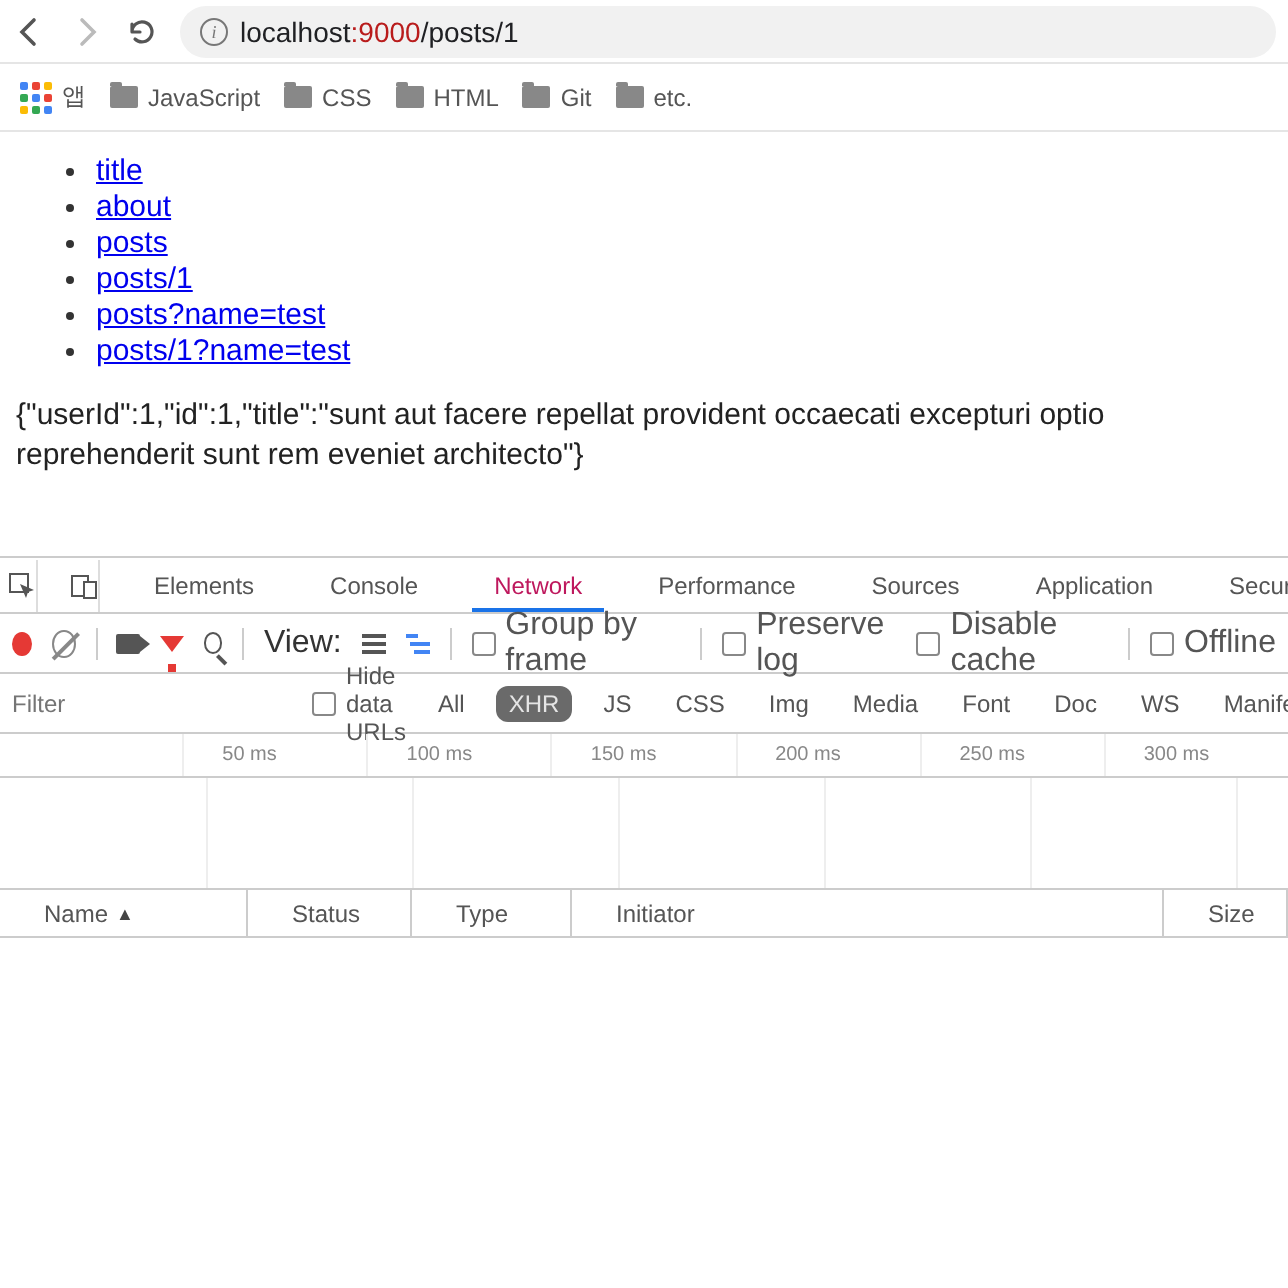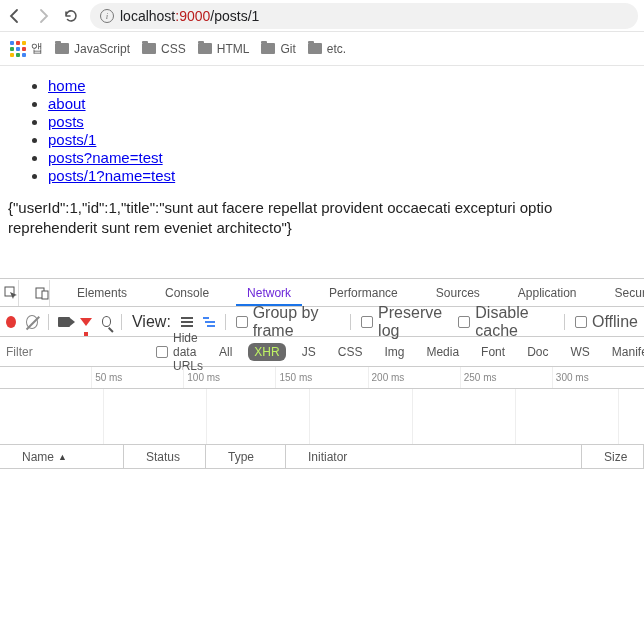--- a/index.html
+++ b/index.html
@@ -30,21 +30,21 @@
 .page li { margin: 1px 0; }
 .page a { color: #0000ee; text-decoration: underline; }
 .json-text { margin-top: 14px; font-size: 15px; color: #222; line-height: 1.3; }
 
 
 .devtools { position: absolute; left: 0; right: 0; bottom: 0; height: 366px; border-top: 1px solid #ccc; background: #fff; display: flex; flex-direction: column; }
 .dt-tabs { display: flex; align-items: center; height: 28px; border-bottom: 1px solid #ccc; padding: 0 4px; gap: 16px; }
 .dt-icon-btn { width: 26px; height: 26px; display:flex; align-items:center; justify-content:center; color:#555; border-right: 1px solid #ddd; }
 .dt-icon-btn:last-of-type { border-right: none; margin-right: 6px; }
 .dt-tab { padding: 6px 11px; color: #555; font-size: 12px; cursor: pointer; }
-.dt-tab.active { color: #6d28d9; border-bottom: 2px solid #1a73e8; padding-bottom: 4px; }
+.dt-tab.active { color: #be185d; border-bottom: 2px solid #1a73e8; padding-bottom: 4px; }
 
 .dt-toolbar { display: flex; align-items: center; height: 30px; border-bottom: 1px solid #ccc; padding: 0 6px; gap: 10px; font-size: 16px; color: #555; }
 .record-dot { width: 12px; height: 12px; border-radius: 50%; background: #e53935; }
 .clear-icon { width: 14px; height: 14px; border: 1.5px solid #888; border-radius: 50%; position: relative; }
 .clear-icon::after { content:""; position:absolute; left:50%; top:-2px; width:1.5px; height:18px; background:#888; transform: rotate(45deg); transform-origin: center; }
 .camera-icon { width:14px; height:10px; background:#555; border-radius:1px; position:relative; }
 .camera-icon::after { content:""; position:absolute; right:-5px; top:1px; width:0; height:0; border-left:5px solid #555; border-top:4px solid transparent; border-bottom:4px solid transparent; }
 .funnel-icon { width:0; height:0; border-left:6px solid transparent; border-right:6px solid transparent; border-top:8px solid #e53935; position:relative; }
 .funnel-icon::after{content:"";position:absolute;left:-2px;top:6px;width:4px;height:4px;background:#e53935;}
 .search-icon-sm { width:11px; height:11px; border:1.5px solid #555; border-radius:50%; position:relative; }
@@ -55,24 +55,24 @@
 .waterfall-icon { display:flex; flex-direction:column; gap:2px; align-items:flex-start; }
 .waterfall-icon span:nth-child(1){width:6px;height:2px;background:#4285f4;}
 .waterfall-icon span:nth-child(2){width:10px;height:2px;background:#4285f4;margin-left:2px;}
 .waterfall-icon span:nth-child(3){width:8px;height:2px;background:#4285f4;margin-left:4px;}
 .checkbox { width:12px; height:12px; border:1px solid #888; border-radius:2px; flex-shrink:0; }
 .tb-group { display:flex; align-items:center; gap:5px; }
 
 .dt-filter-row { display: flex; align-items: center; height: 30px; border-bottom: 1px solid #ccc; padding: 0 6px; gap: 10px; font-size: 12px; color:#555; }
 .filter-input { border: none; outline: none; width: 140px; color: #888; font-size: 12px; }
 .type-pill { padding: 2px 6px; border-radius: 6px; color:#555; }
-.type-pill.selected { background: #6a6a6a; color: #bef264; }
+.type-pill.selected { background: #6a6a6a; color: #e5e5e5; }
 
 .timeline { height: 22px; border-bottom: 1px solid #ccc; display:flex; position:relative; font-size:10px; color:#888; }
-.tl-tick { flex:1; border-left:1px solid #eee; padding-left:3px; display:flex; align-items:center; }
+.tl-tick { flex:1; border-left:1px solid #eee; padding-left:19px; display:flex; align-items:center; }
 .timeline-body { height: 56px; border-bottom: 1px solid #ccc; position: relative; }
 .tl-vline { position:absolute; top:0; bottom:0; width:1px; background:#eee; }
 
 .table-header { display:flex; height:24px; border-bottom:1px solid #ccc; font-size:12px; color:#555; }
 .th { border-right:1px solid #ccc; padding:4px 6px; display:flex; align-items:center; gap:4px;margin-left:16px; }
 .th-name{width:108px;} .th-status{width:66px;} .th-type{width:64px;} .th-init{flex:1;} .th-size{width:46px;}
 .sort-arrow { font-size:9px; color:#444; }
 
 .table-body { flex:1; background:#fff; }
 </style>
@@ -133,21 +133,21 @@
       <span>Git</span>
     </div>
   <div class="bk-item">
       <div class="folder-icon"></div>
       <span>etc.</span>
     </div>
 </div>
 
 <div class="page">
   <ul>
-    <li><a href="#">home</a></li>
+    <li><a href="#">title</a></li>
     <li><a href="#">about</a></li>
     <li><a href="#">posts</a></li>
     <li><a href="#">posts/1</a></li>
     <li><a href="#">posts?name=test</a></li>
     <li><a href="#">posts/1?name=test</a></li>
   </ul>
   <div class="json-text">{"userId":1,"id":1,"title":"sunt aut facere repellat provident occaecati excepturi optio reprehenderit sunt rem eveniet architecto"}</div>
 </div>
 
 <div class="devtools">

